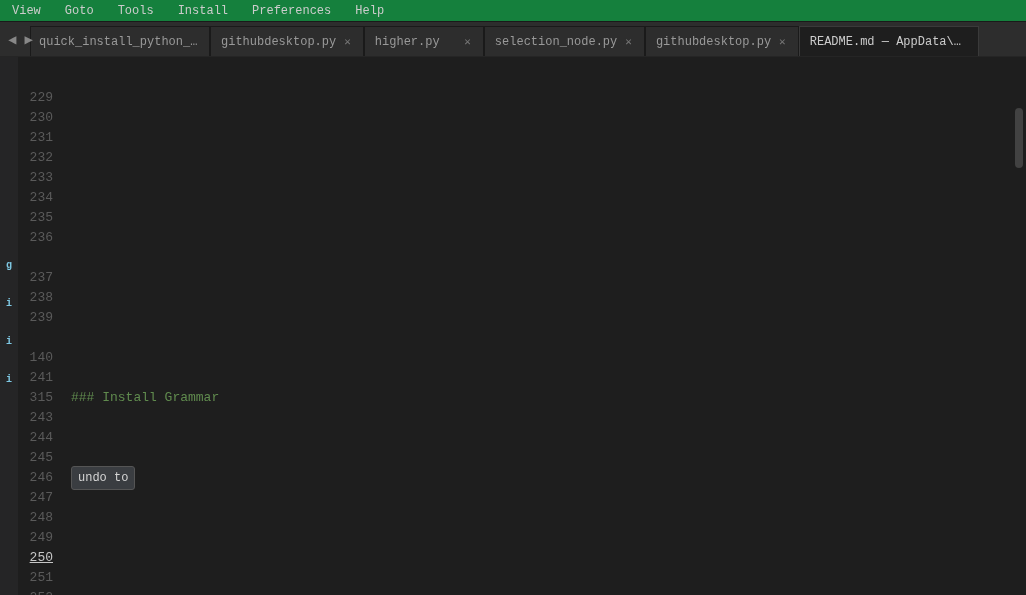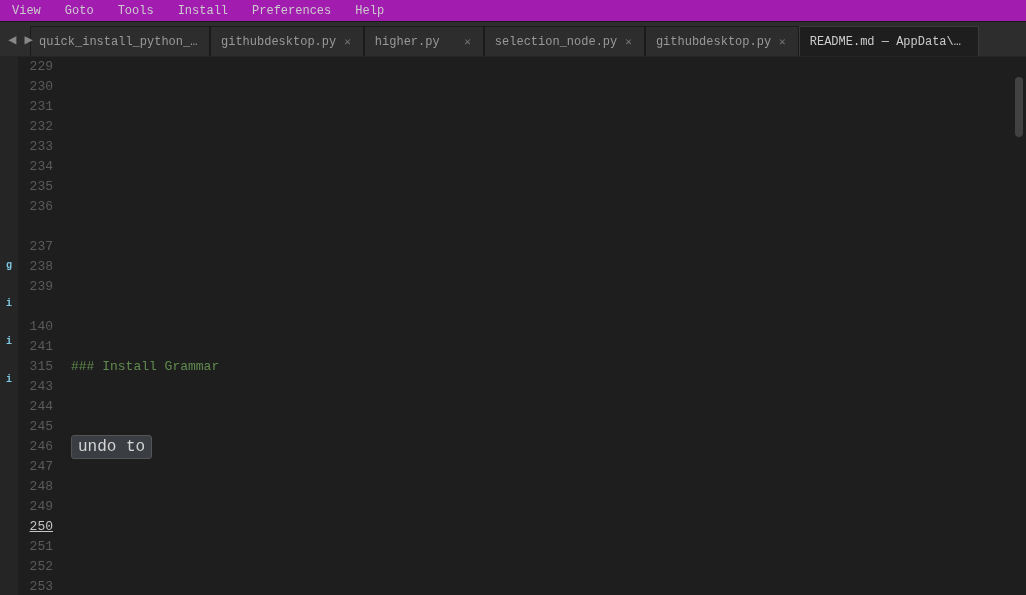--- a/index.html
+++ b/index.html
@@ -8,21 +8,21 @@
       font-family: 'Consolas', 'Courier New', monospace;
       font-size: 13px;
       color: #d4d4d4;
       overflow: hidden;
       width: 1026px;
       height: 595px;
     }
 
     
     .menu-bar {
-      background: #a21caf;
+      background: #15803d;
       height: 22px;
       display: flex;
       align-items: center;
       padding: 0 8px;
       gap: 16px;
       border-bottom: 1px solid #1a1a1a;
       flex-shrink: 0;
     }
     .menu-item {
       color: #cccccc;
@@ -91,20 +91,21 @@
       line-height: 18px;
     }
 
     
     .editor {
       flex: 1;
       overflow: hidden;
       background: #1e1e1e;
       display: flex;
       flex-direction: column;
+      margin-top: 31px;
     }
 
     
     .code-area {
       display: flex;
       flex: 1;
       overflow: hidden;
     }
     .line-numbers {
       width: 45px;
@@ -147,21 +148,21 @@
     .c-normal { color: #d4d4d4; }
     .c-link { color: #4ec9b0; }
 
     
     .undo-tooltip {
       display: inline-block;
       background: #3a3d41;
       border: 1px solid #555;
       color: #d4d4d4;
       padding: 1px 6px;
-      font-size: 16px;
+      font-size: 12px;
       border-radius: 3px;
       vertical-align: middle;
     }
 
     
     .scrollbar-track {
       width: 14px;
       background: #1e1e1e;
       flex-shrink: 0;
     }

